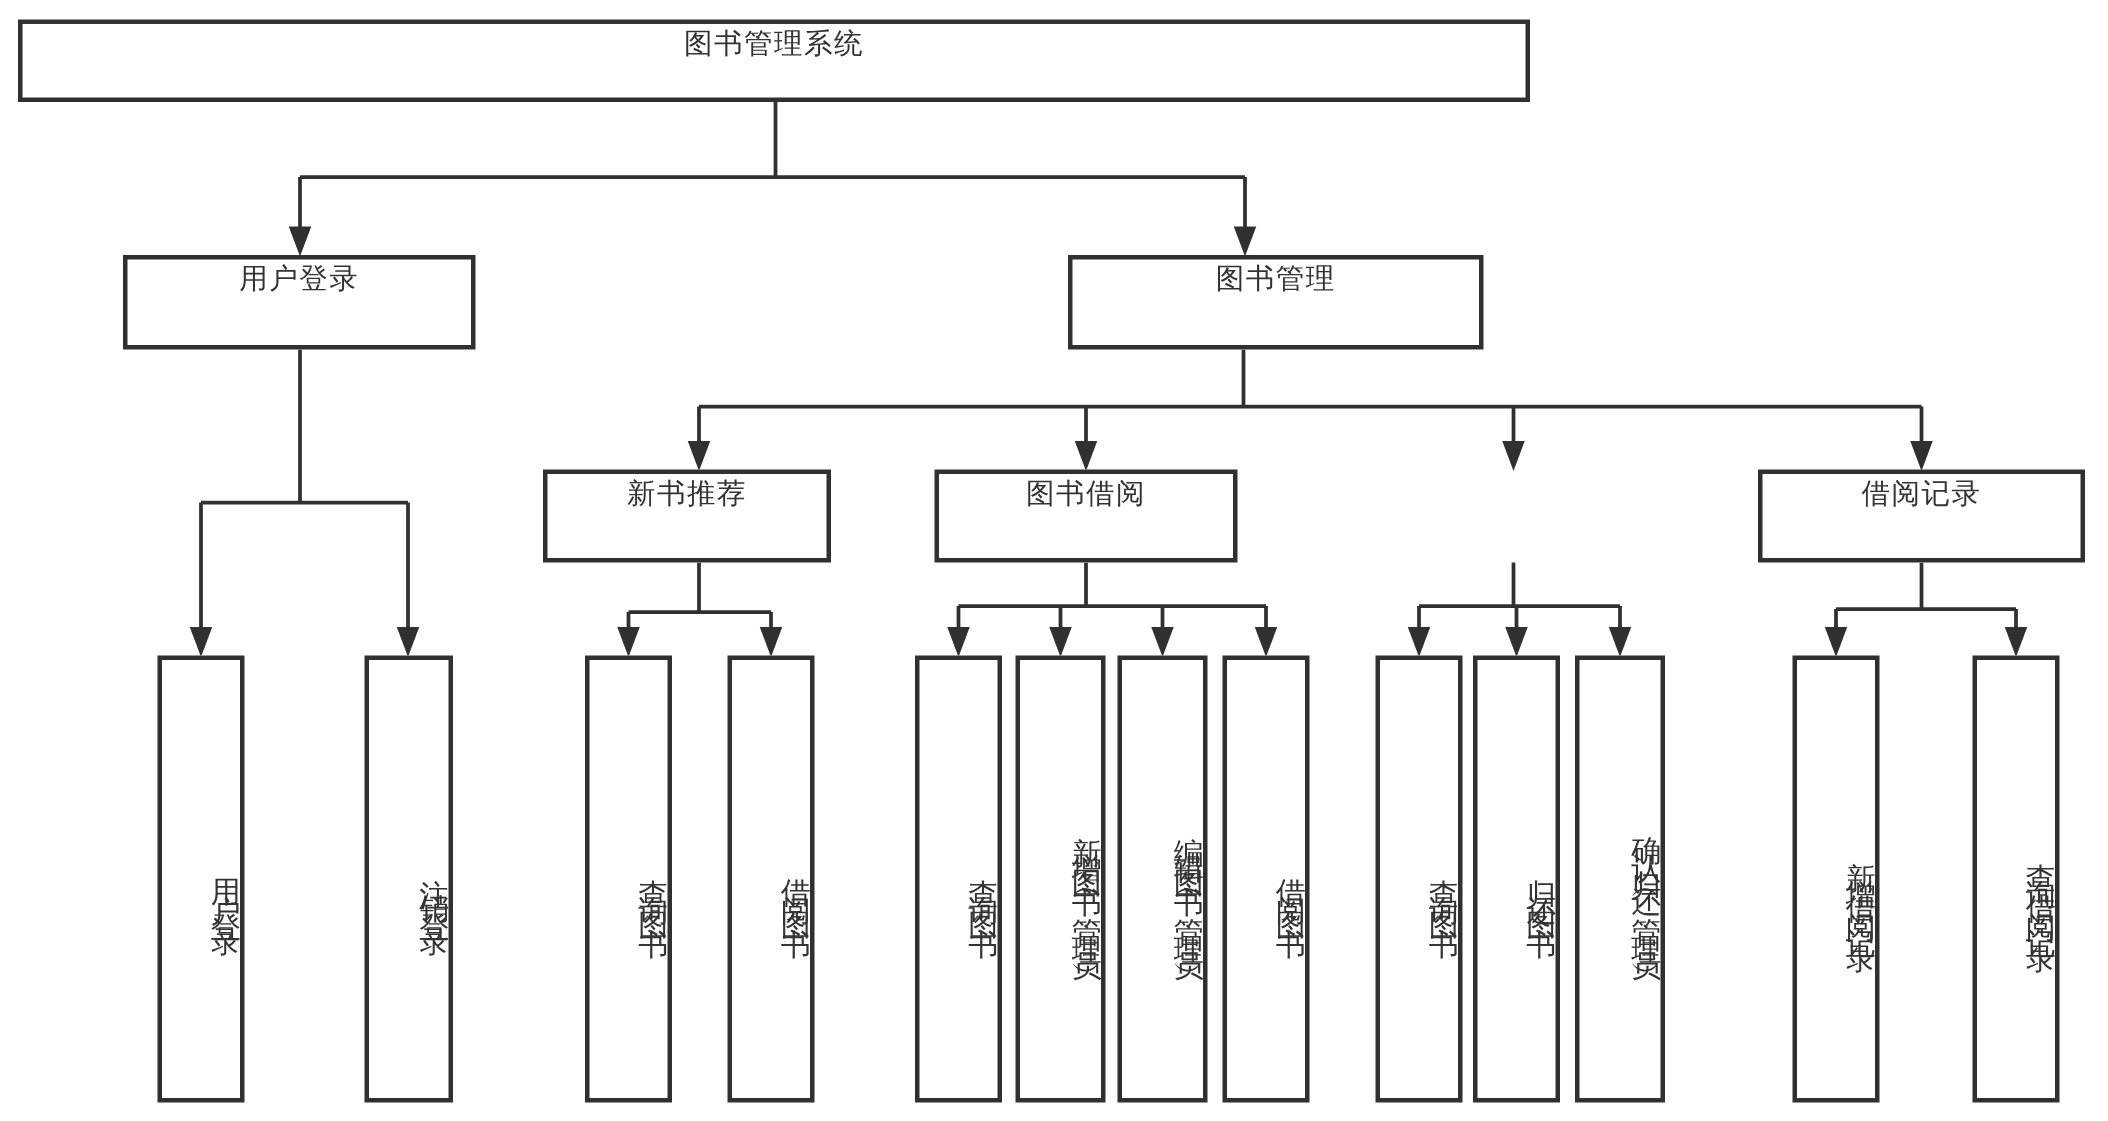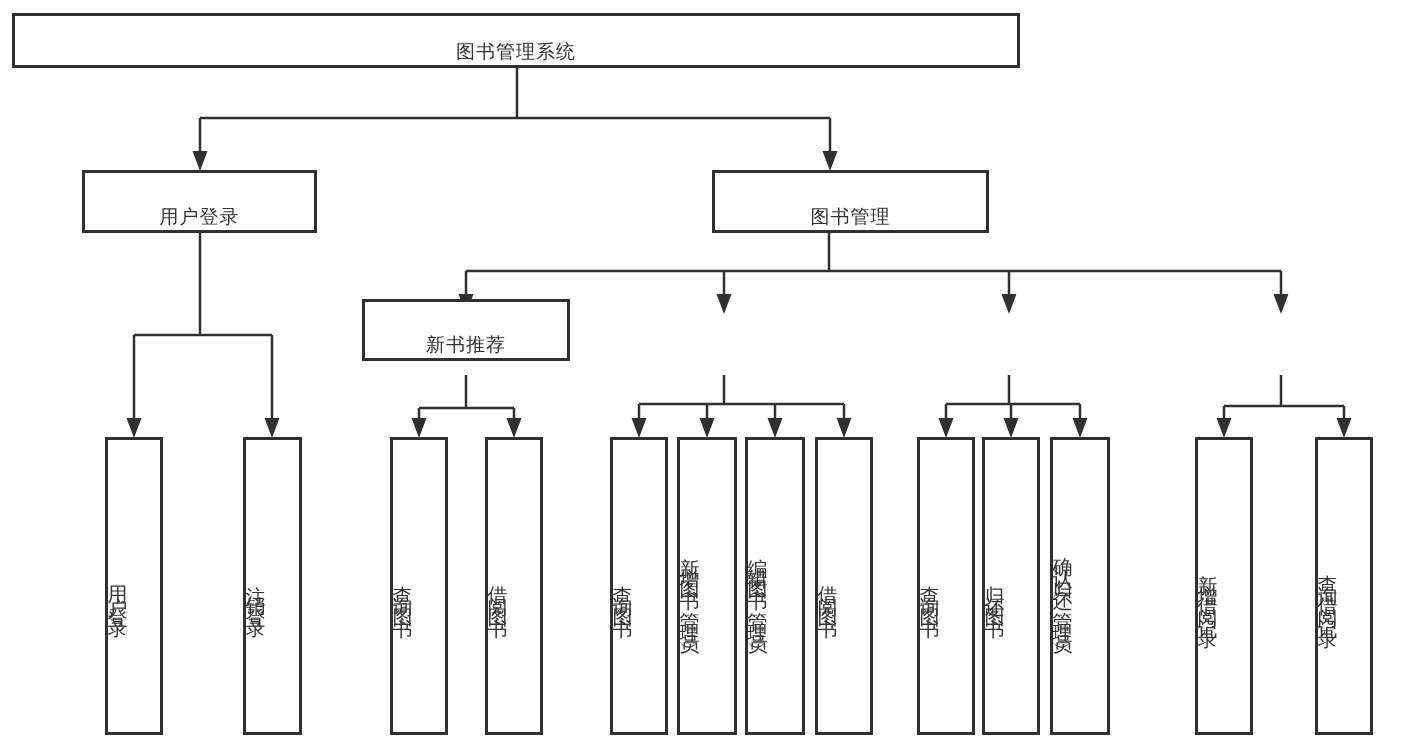--- a/index.html
+++ b/index.html
@@ -18,21 +18,21 @@
     overflow:hidden;
   }
   #connectors{position:absolute;left:0;top:0;width:1405px;height:747px;}
   .connector{stroke:var(--line);stroke-width:2.5;fill:none;}
   .arrowhead{fill:var(--line);stroke:none;}
   .node{
     position:absolute;
     box-sizing:border-box;
     border:3px solid var(--line);
     background:var(--bg);
-    display:flex;align-items:flex-end;justify-content:center;
+    display:flex;align-items:flex-start;justify-content:center;
     text-align:center;
   }
   .node.h{font-size:19px;letter-spacing:1px;}
   .node.v{
     font-size:20px;
     writing-mode:vertical-rl;
     letter-spacing:11px;
     line-height:1;
   }
   .node.v span{display:block;margin-top:11px;} 
@@ -90,22 +90,28 @@
     <span>图书管理系统</span>
   </div>
 
   <div class="node h" style="left:82px;top:170px;width:235px;height:63px">
     <span>用户登录</span>
   </div>
   <div class="node h" style="left:712px;top:170px;width:277px;height:63px">
     <span>图书管理</span>
   </div>
 
-  <div class="node h" style="left:362px;top:299px;width:208px;height:62px">
+  <div class="node h" style="left:362px;top:313px;width:192px;height:62px">
     <span>新书推荐</span>
+  </div>
+  <div class="node h" style="left:623px;top:313px;width:202px;height:62px">
+    <span>图书借阅</span>
+  </div>
+  <div class="node h" style="left:1172px;top:313px;width:218px;height:62px">
+    <span>借阅记录</span>
   </div>
 
   <div class="node v" style="left:105px;top:437px;width:58px;height:298px">
     <span>用户登录</span>
   </div>
   <div class="node v" style="left:243px;top:437px;width:59px;height:298px">
     <span>注销登录</span>
   </div>
 
   <div class="node v" style="left:390px;top:437px;width:58px;height:298px">

